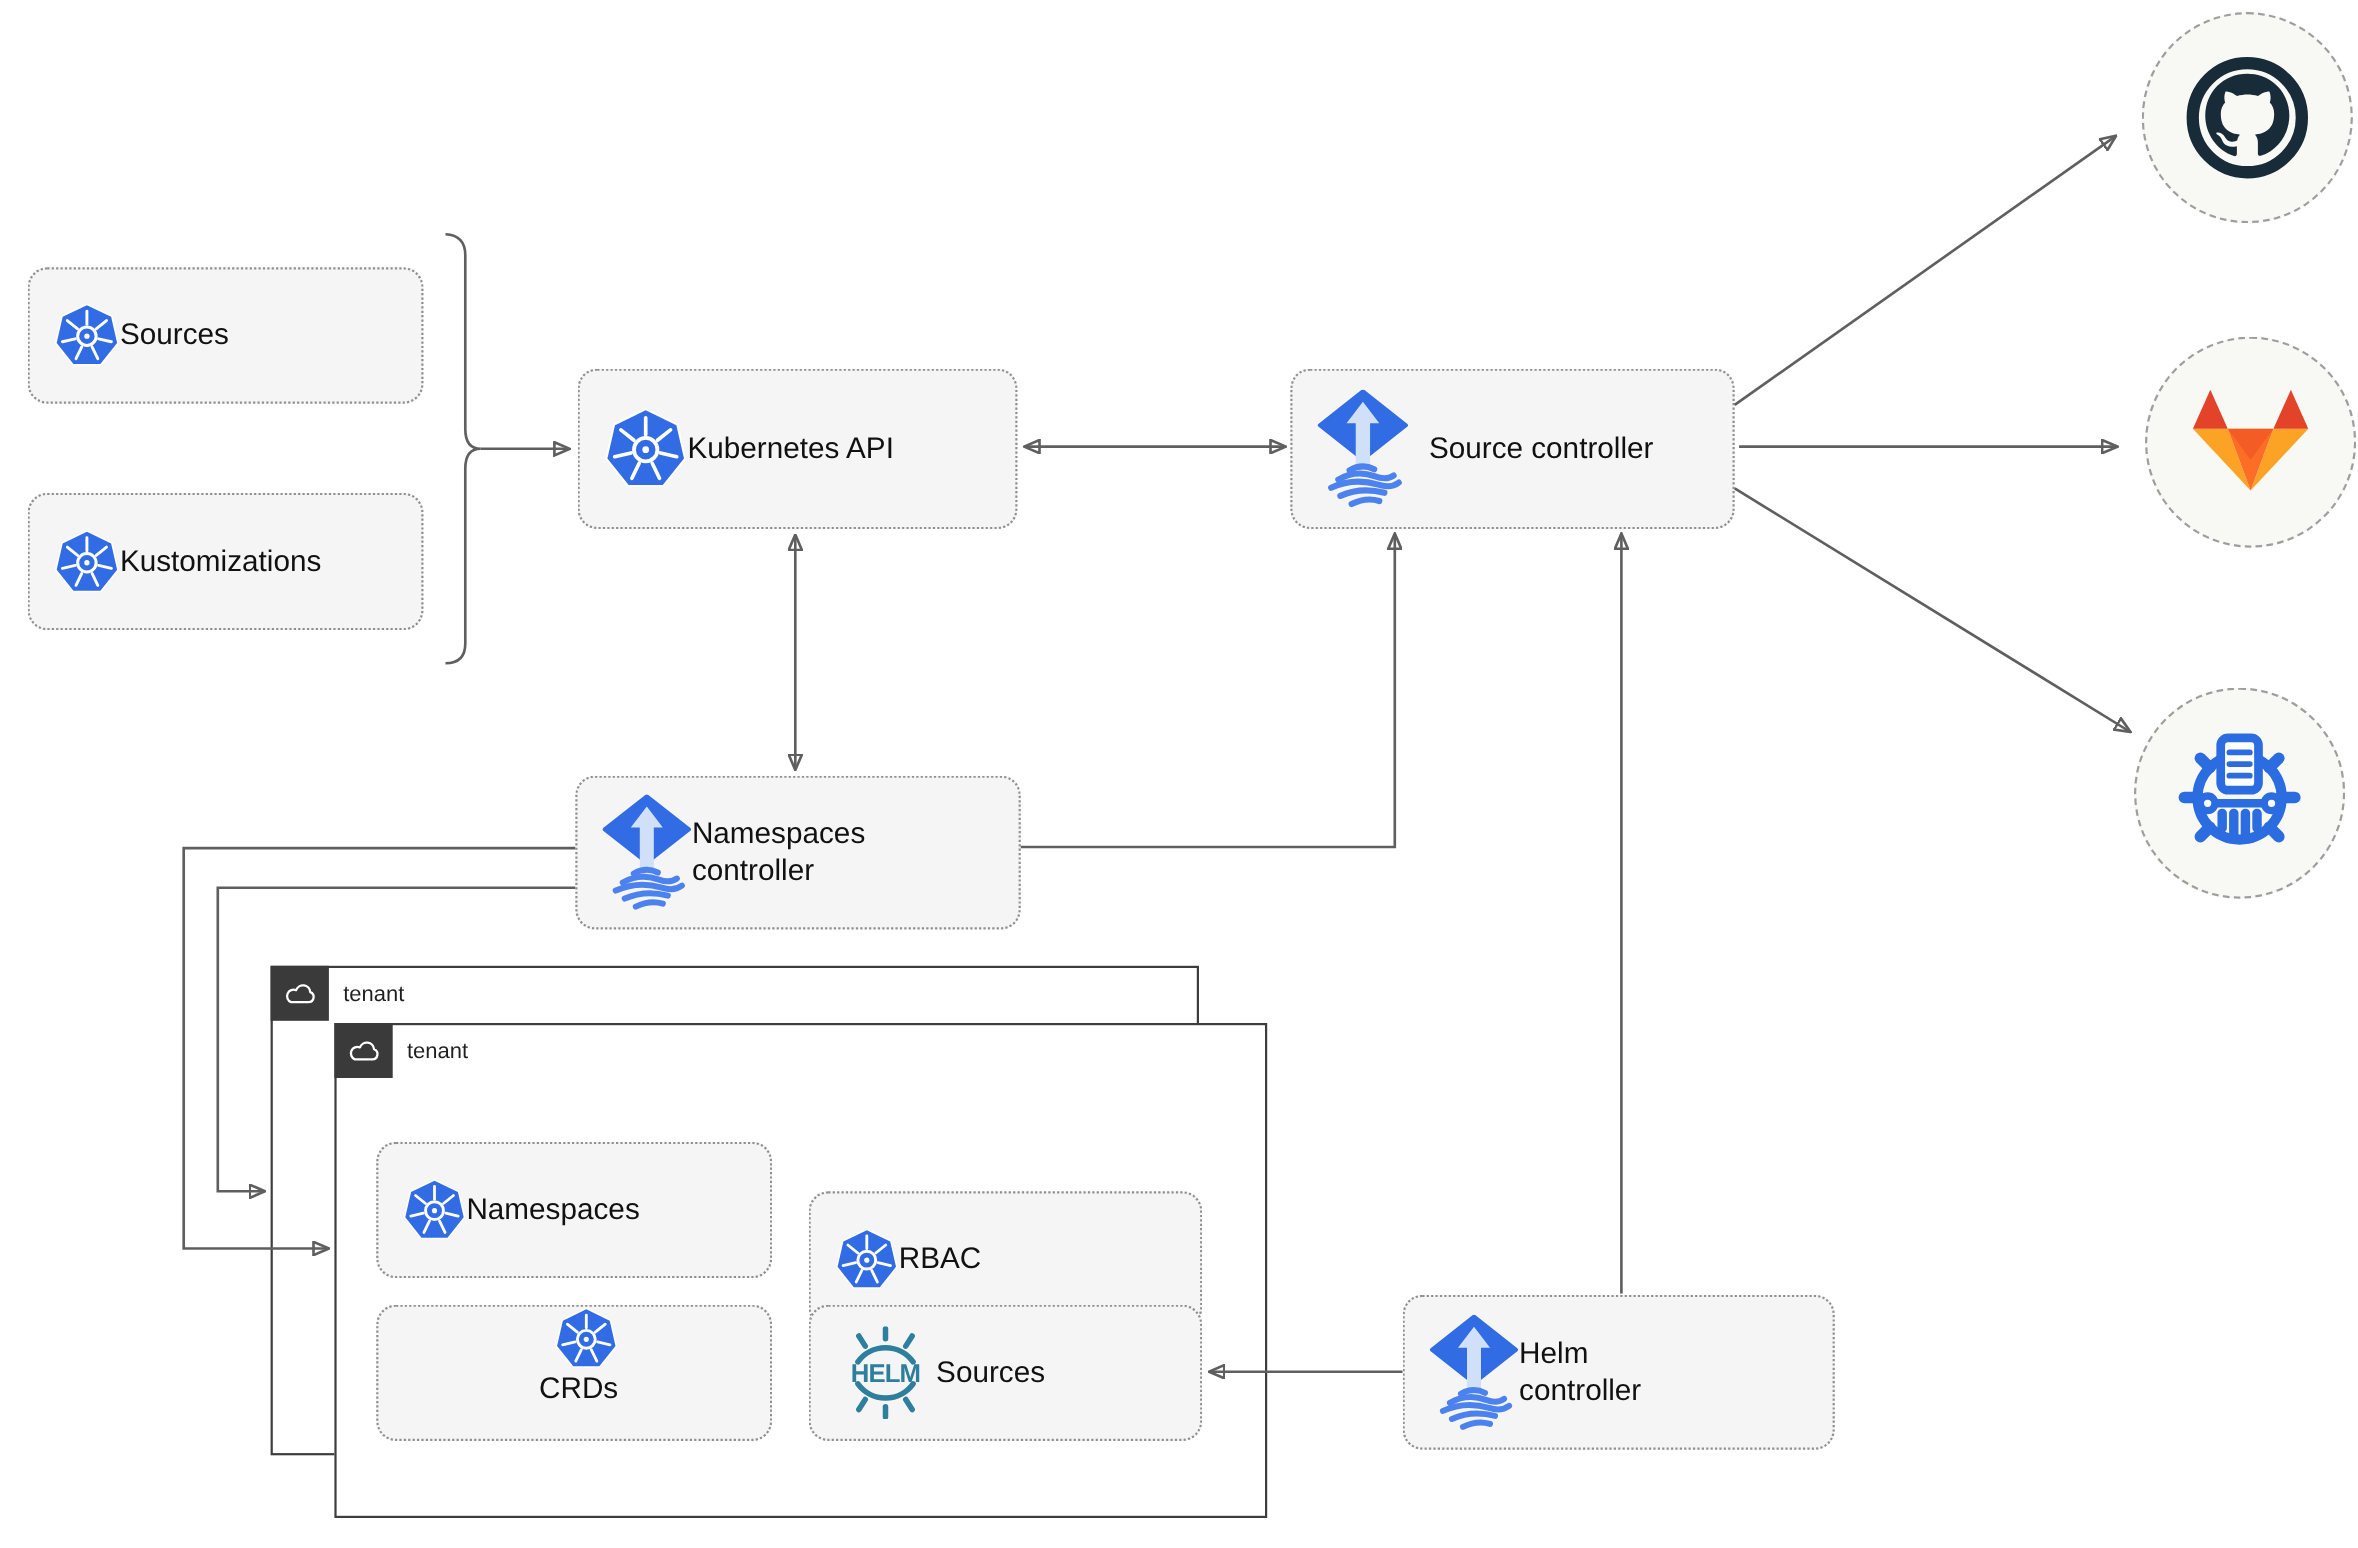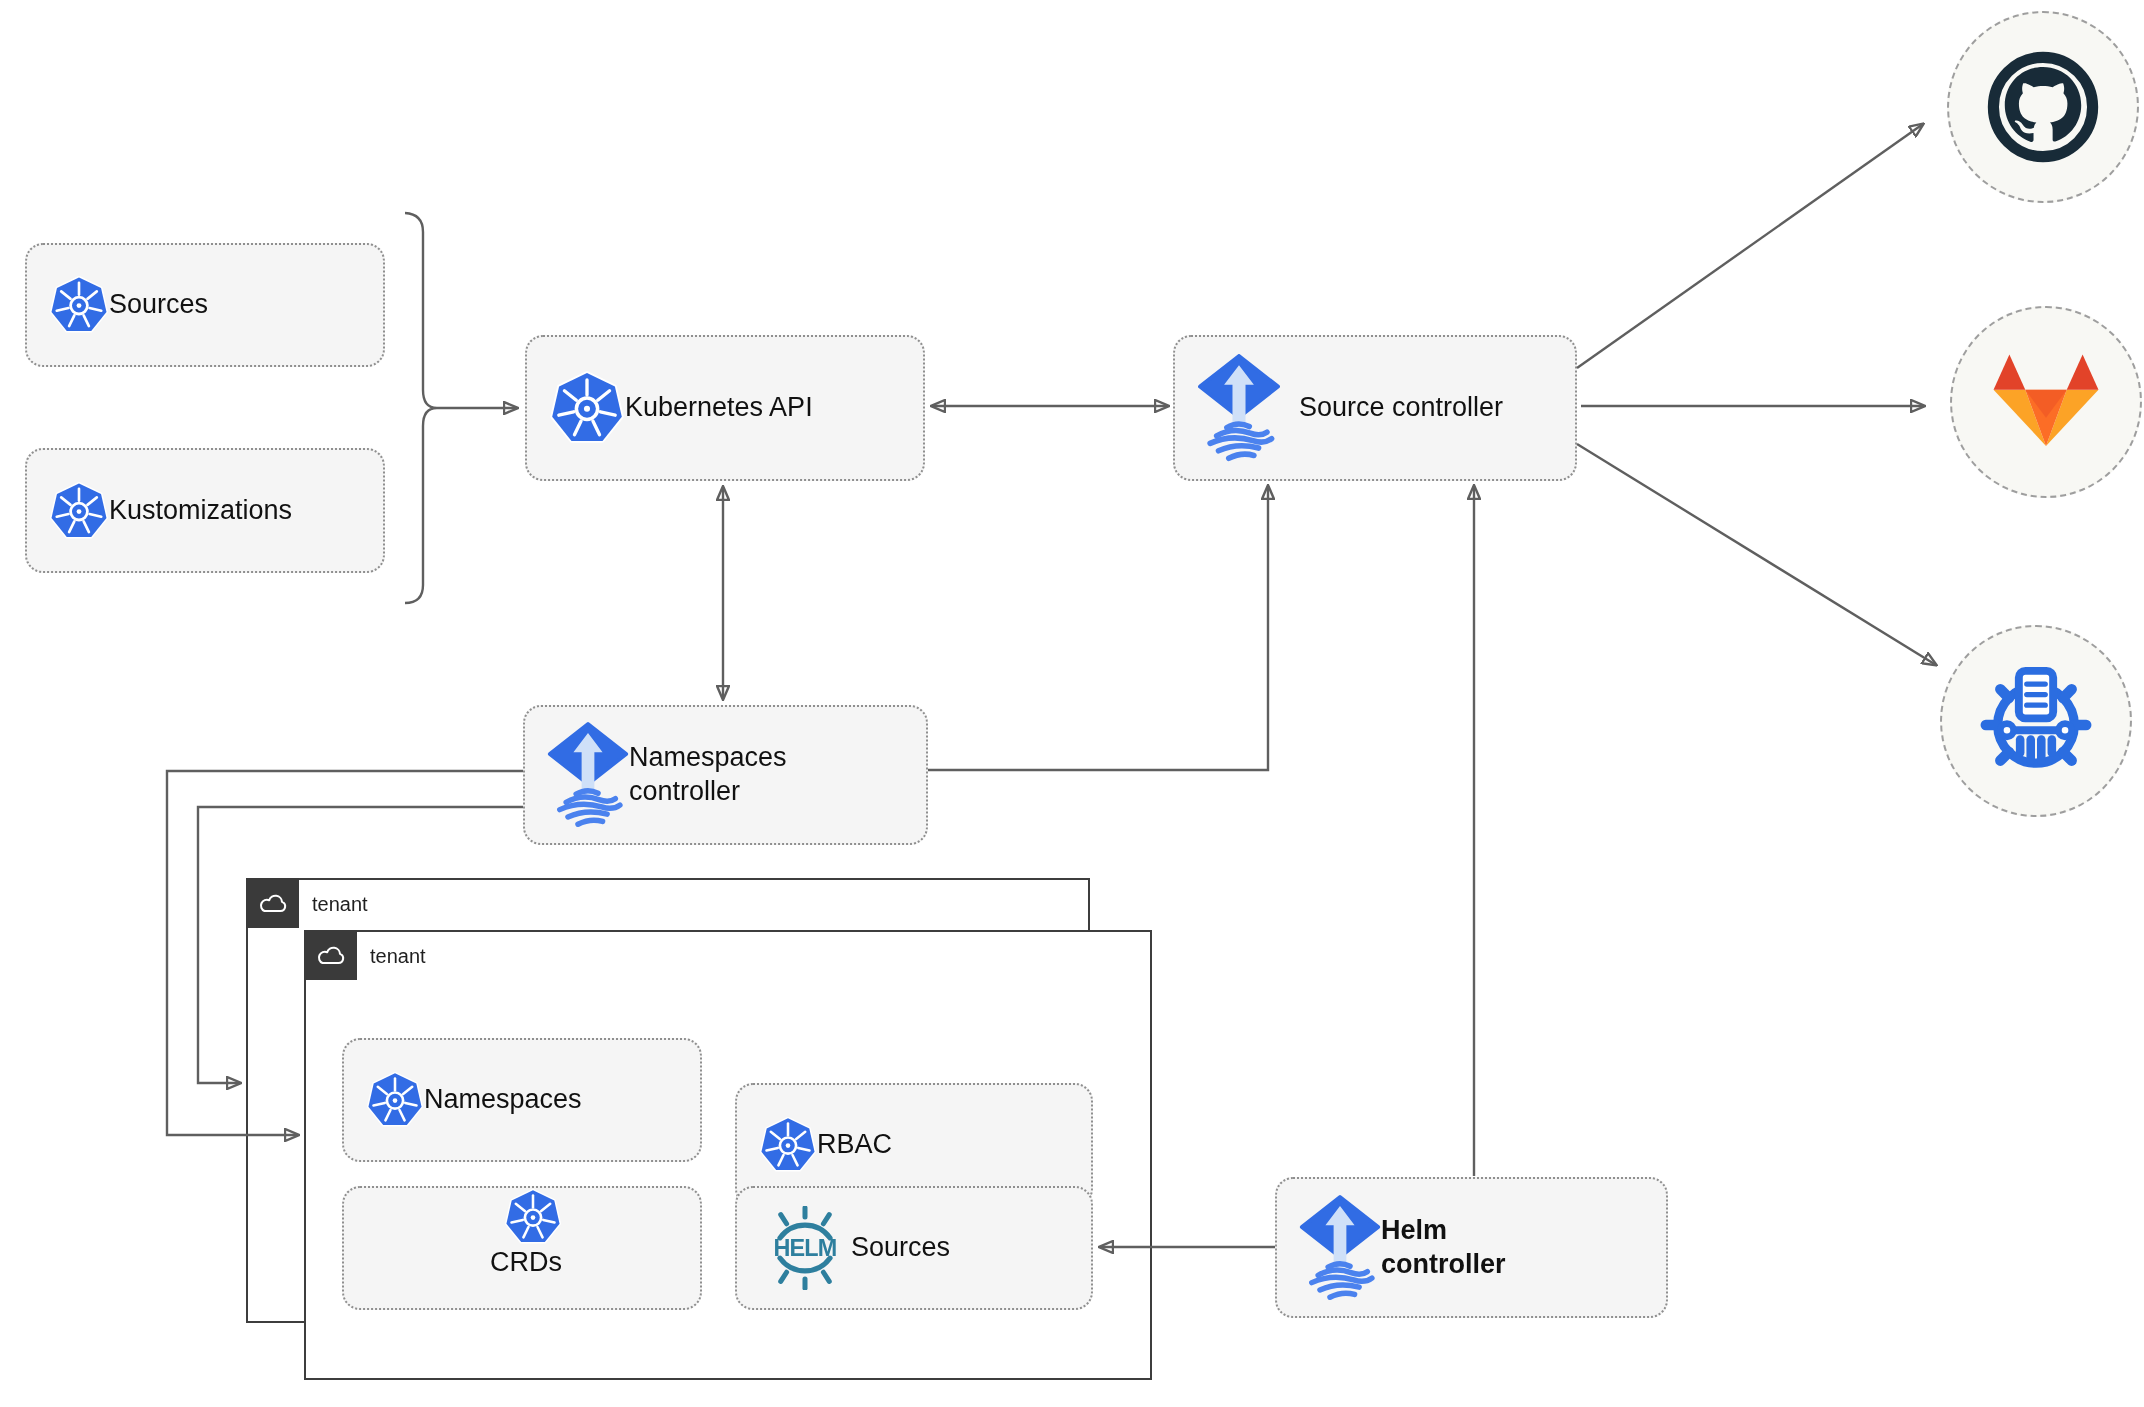--- a/index.html
+++ b/index.html
@@ -147,21 +147,21 @@
 
   <div class="node" style="left:523px;top:705px;width:405px;height:140px;">
     <div class="icon">
       <svg width="82" height="106">
           <use href="#sym-flux"></use>
         </svg>
     </div>
     <div class="label"><span class="narrow">Namespaces controller</span></div>
   </div>
 
-  <div class="node" style="left:1275px;top:1177px;width:393px;height:141px;font-weight:bold;">
+  <div class="node" style="left:1275px;top:1177px;width:393px;height:141px;">
     <div class="icon">
       <svg width="82" height="106">
           <use href="#sym-flux"></use>
         </svg>
     </div>
     <div class="label"><span class="narrower">Helm controller</span></div>
   </div>
 
   <div class="node" style="left:342px;top:1038px;width:360px;height:124px;">
     <div class="icon">

